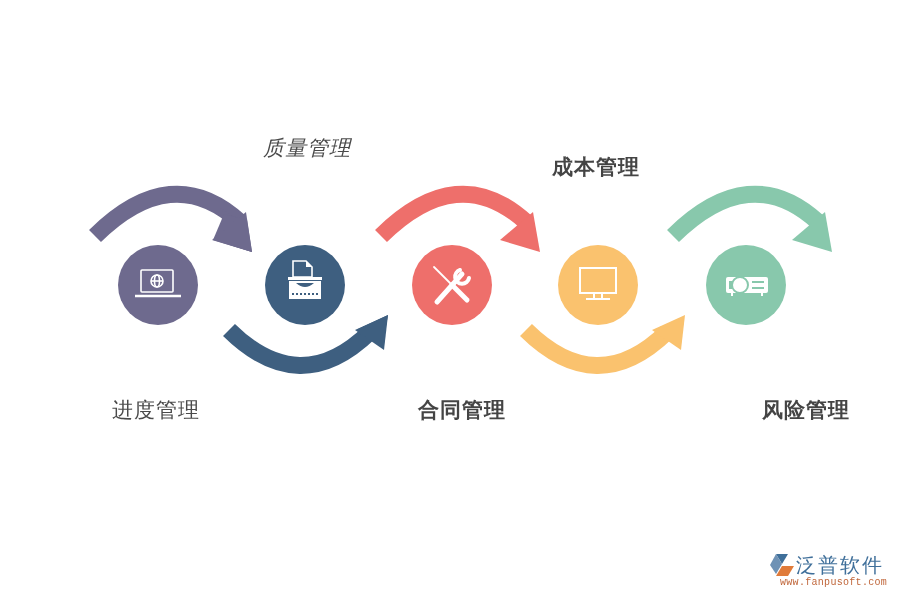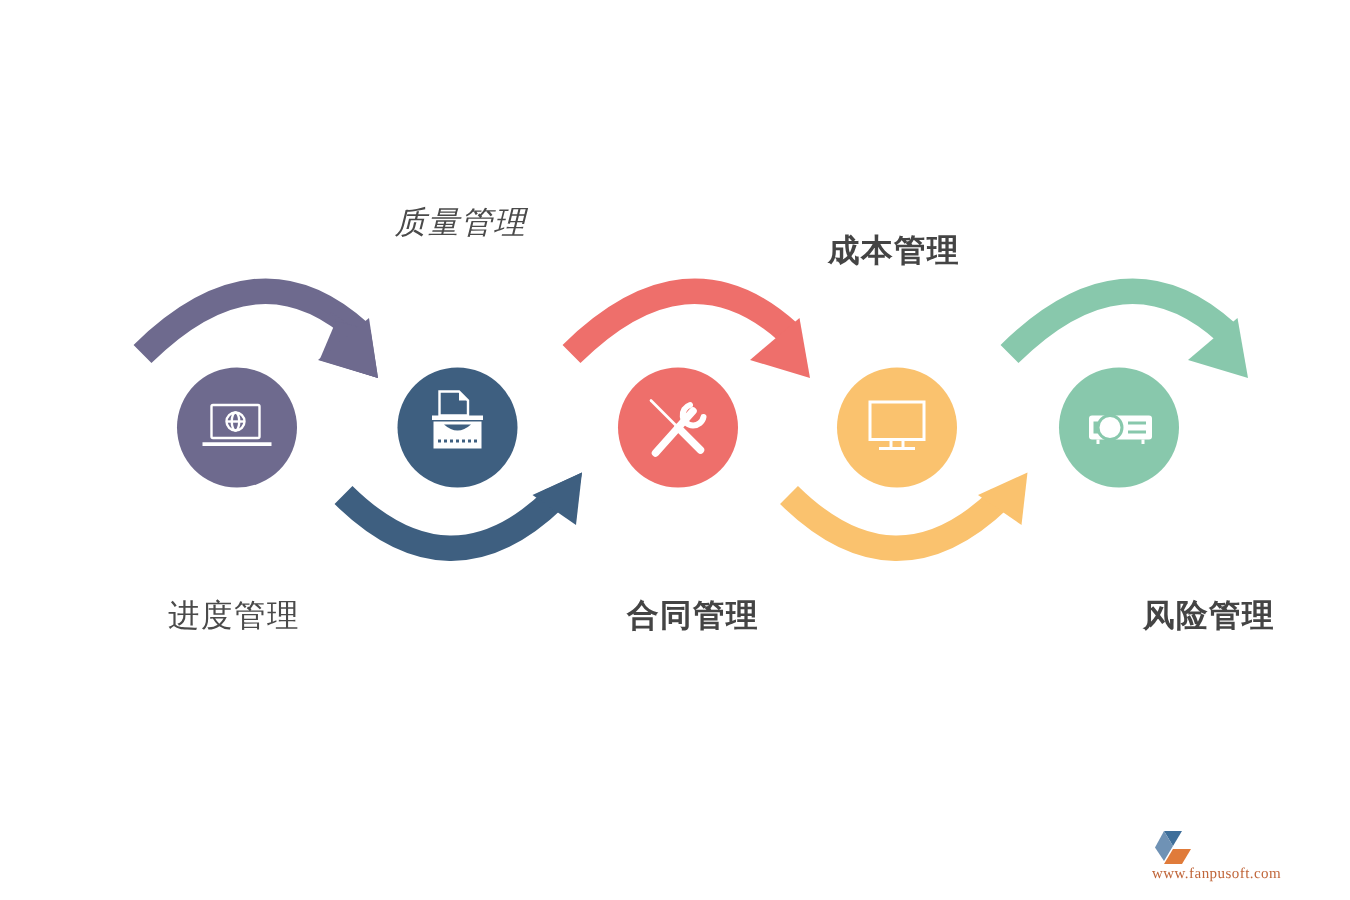--- a/index.html
+++ b/index.html
@@ -2,21 +2,21 @@
 <html><head>
 <meta charset="utf-8">
 <style>
   html, body { margin:0; padding:0; background:#ffffff; }
   body { width:900px; height:600px; position:relative; overflow:hidden; font-family:"DejaVu Sans", sans-serif; }
   #canvas { position:absolute; left:0; top:0; width:900px; height:600px; }
   .label { position:absolute; font-size:21px; color:#4a4a4a; letter-spacing:1px; white-space:nowrap; font-family:"DejaVu Serif", serif; }
   .label.bold { font-weight:bold; font-family:"DejaVu Sans", sans-serif; color:#444; }
   .logo { position:absolute; left:768px; top:552px; width:125px; height:42px; }
   .logo-cn { position:absolute; left:28px; top:0px; font-size:20px; color:#3f6f9a; letter-spacing:2px; font-family:"DejaVu Sans", sans-serif; }
-  .logo-url { position:absolute; left:0px; top:25px; font-size:10px; color:#c0663a; font-family:Liberation Serif, serif; letter-spacing:0.3px; }
+  .logo-url { position:absolute; left:12px; top:25px; font-size:10px; color:#c0663a; font-family:Liberation Mono, monospace; letter-spacing:0.3px; }
 </style>
 </head>
 <body>
 
 <svg id="canvas" viewBox="0 0 900 600" xmlns="http://www.w3.org/2000/svg">
 
   <g>
     <path d="M95,236 Q172,160 240,222" fill="none" stroke="#6e6a8e" stroke-width="17"></path>
     <polygon points="220,208 252,252 230,245 216,237 238,226 245,224" fill="#6e6a8e"></polygon>
     <polygon points="224,214 247,220 252,252 213,240" fill="#6e6a8e"></polygon>
@@ -116,14 +116,15 @@
 <div class="label bold" style="left:418px; top:396px;">合同管理</div>
 <div class="label bold" style="left:552px; top:153px;text-align:right;">成本管理</div>
 <div class="label bold" style="left:762px; top:396px;">风险管理</div>
 
 <div class="logo">
   <svg style="position:absolute;left:2px;top:2px;" width="24" height="22" viewBox="0 0 24 22">
     <path d="M6,0 L18,0 L12,10 Z" fill="#3f6f9a"></path>
     <path d="M0,11 L6,0 L12,10 L6,20 Z" fill="#6f92b5"></path>
     <path d="M12,12 L24,12 L18,22 L6,22 Z" fill="#e07b3a"></path>
   </svg>
+  <div class="logo-cn">泛普软件</div>
   <div class="logo-url">www.fanpusoft.com</div>
 </div>
 
 </body></html>

